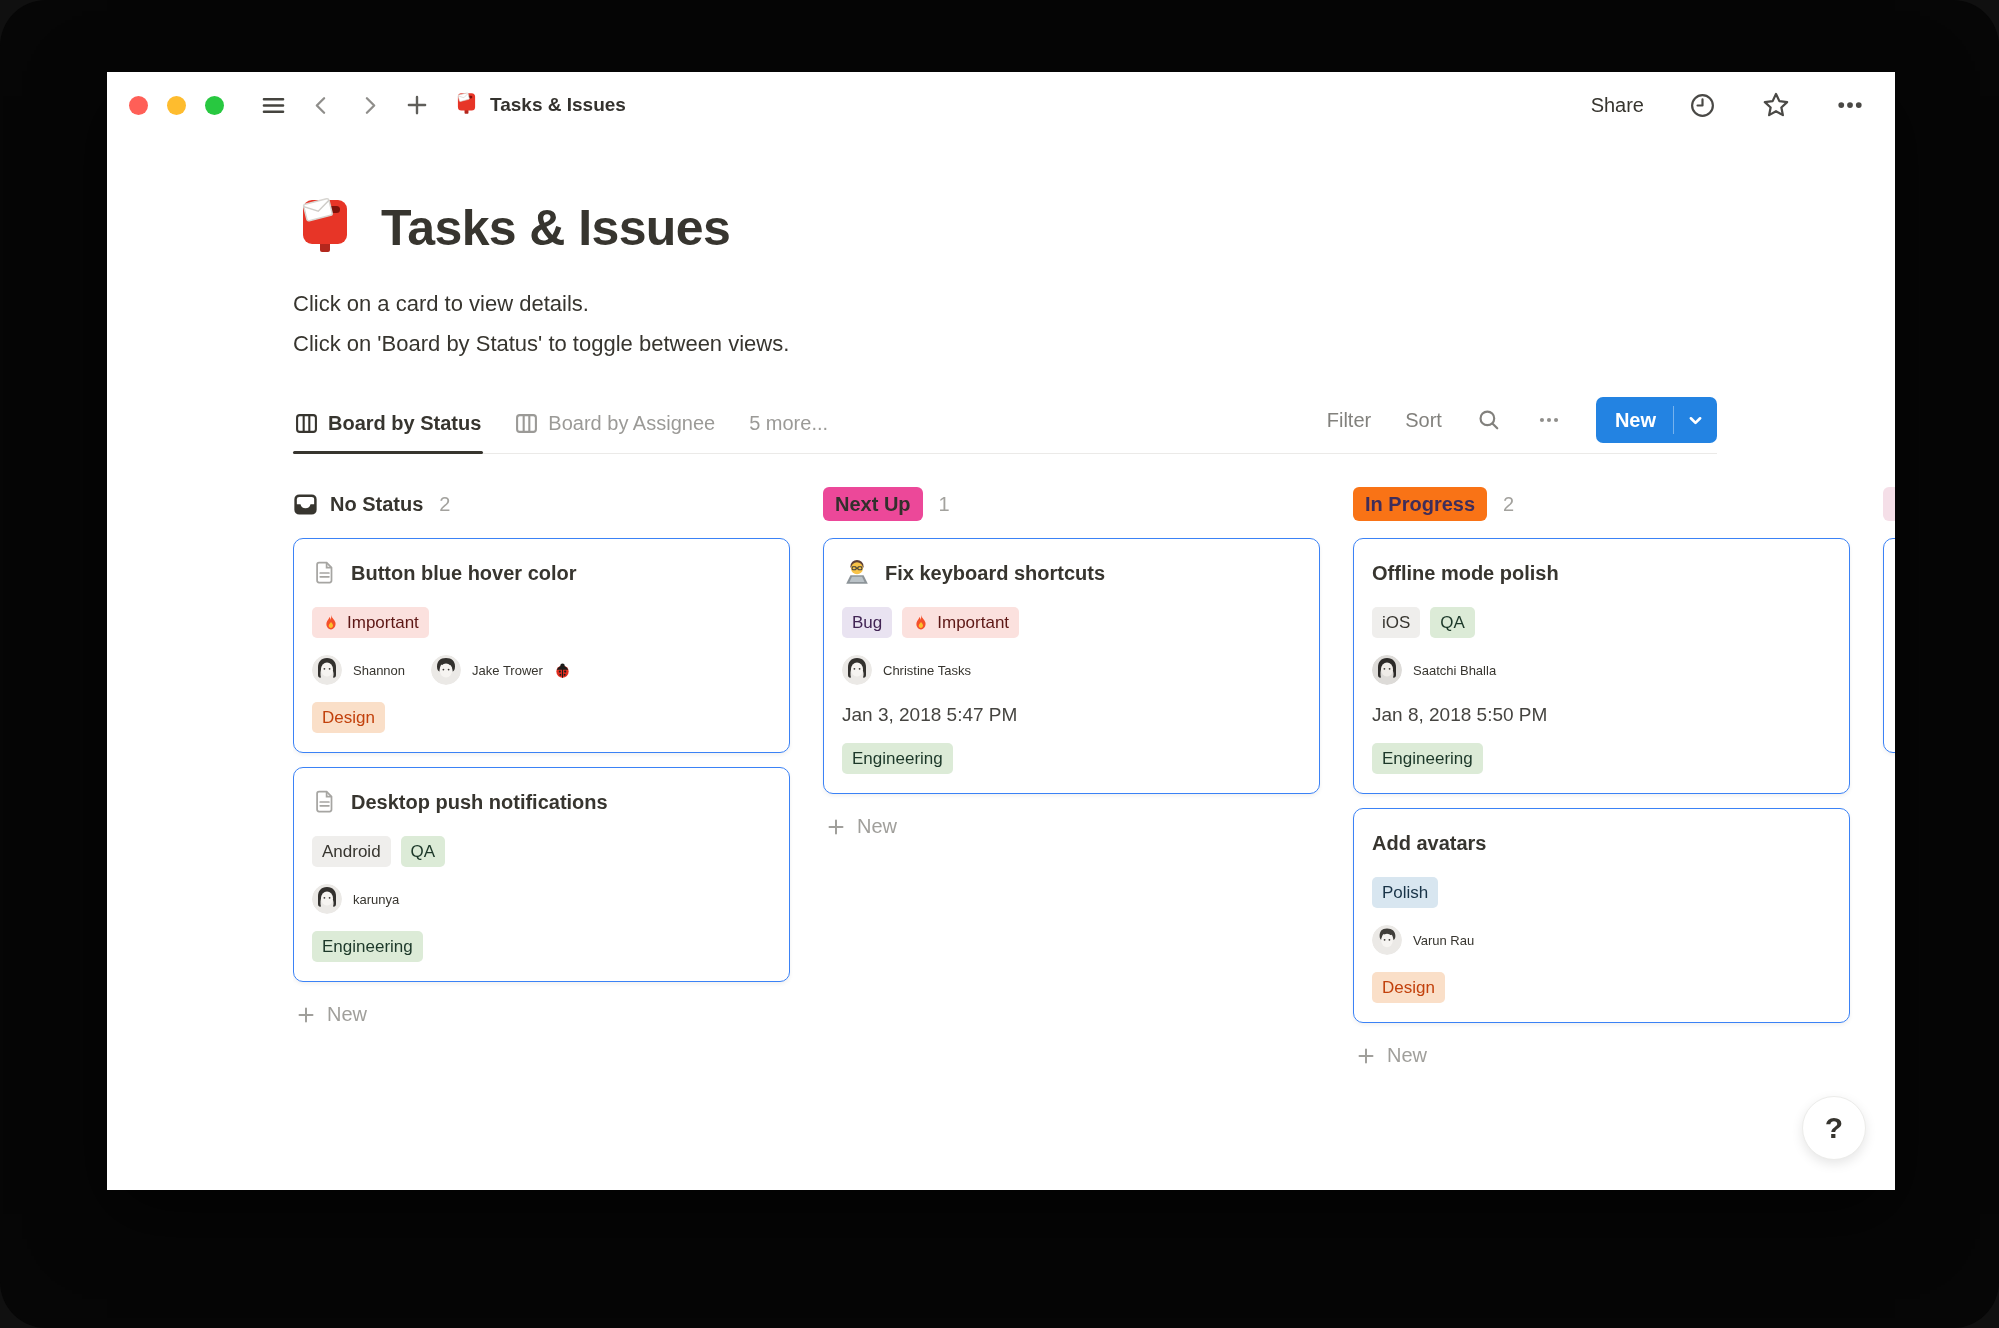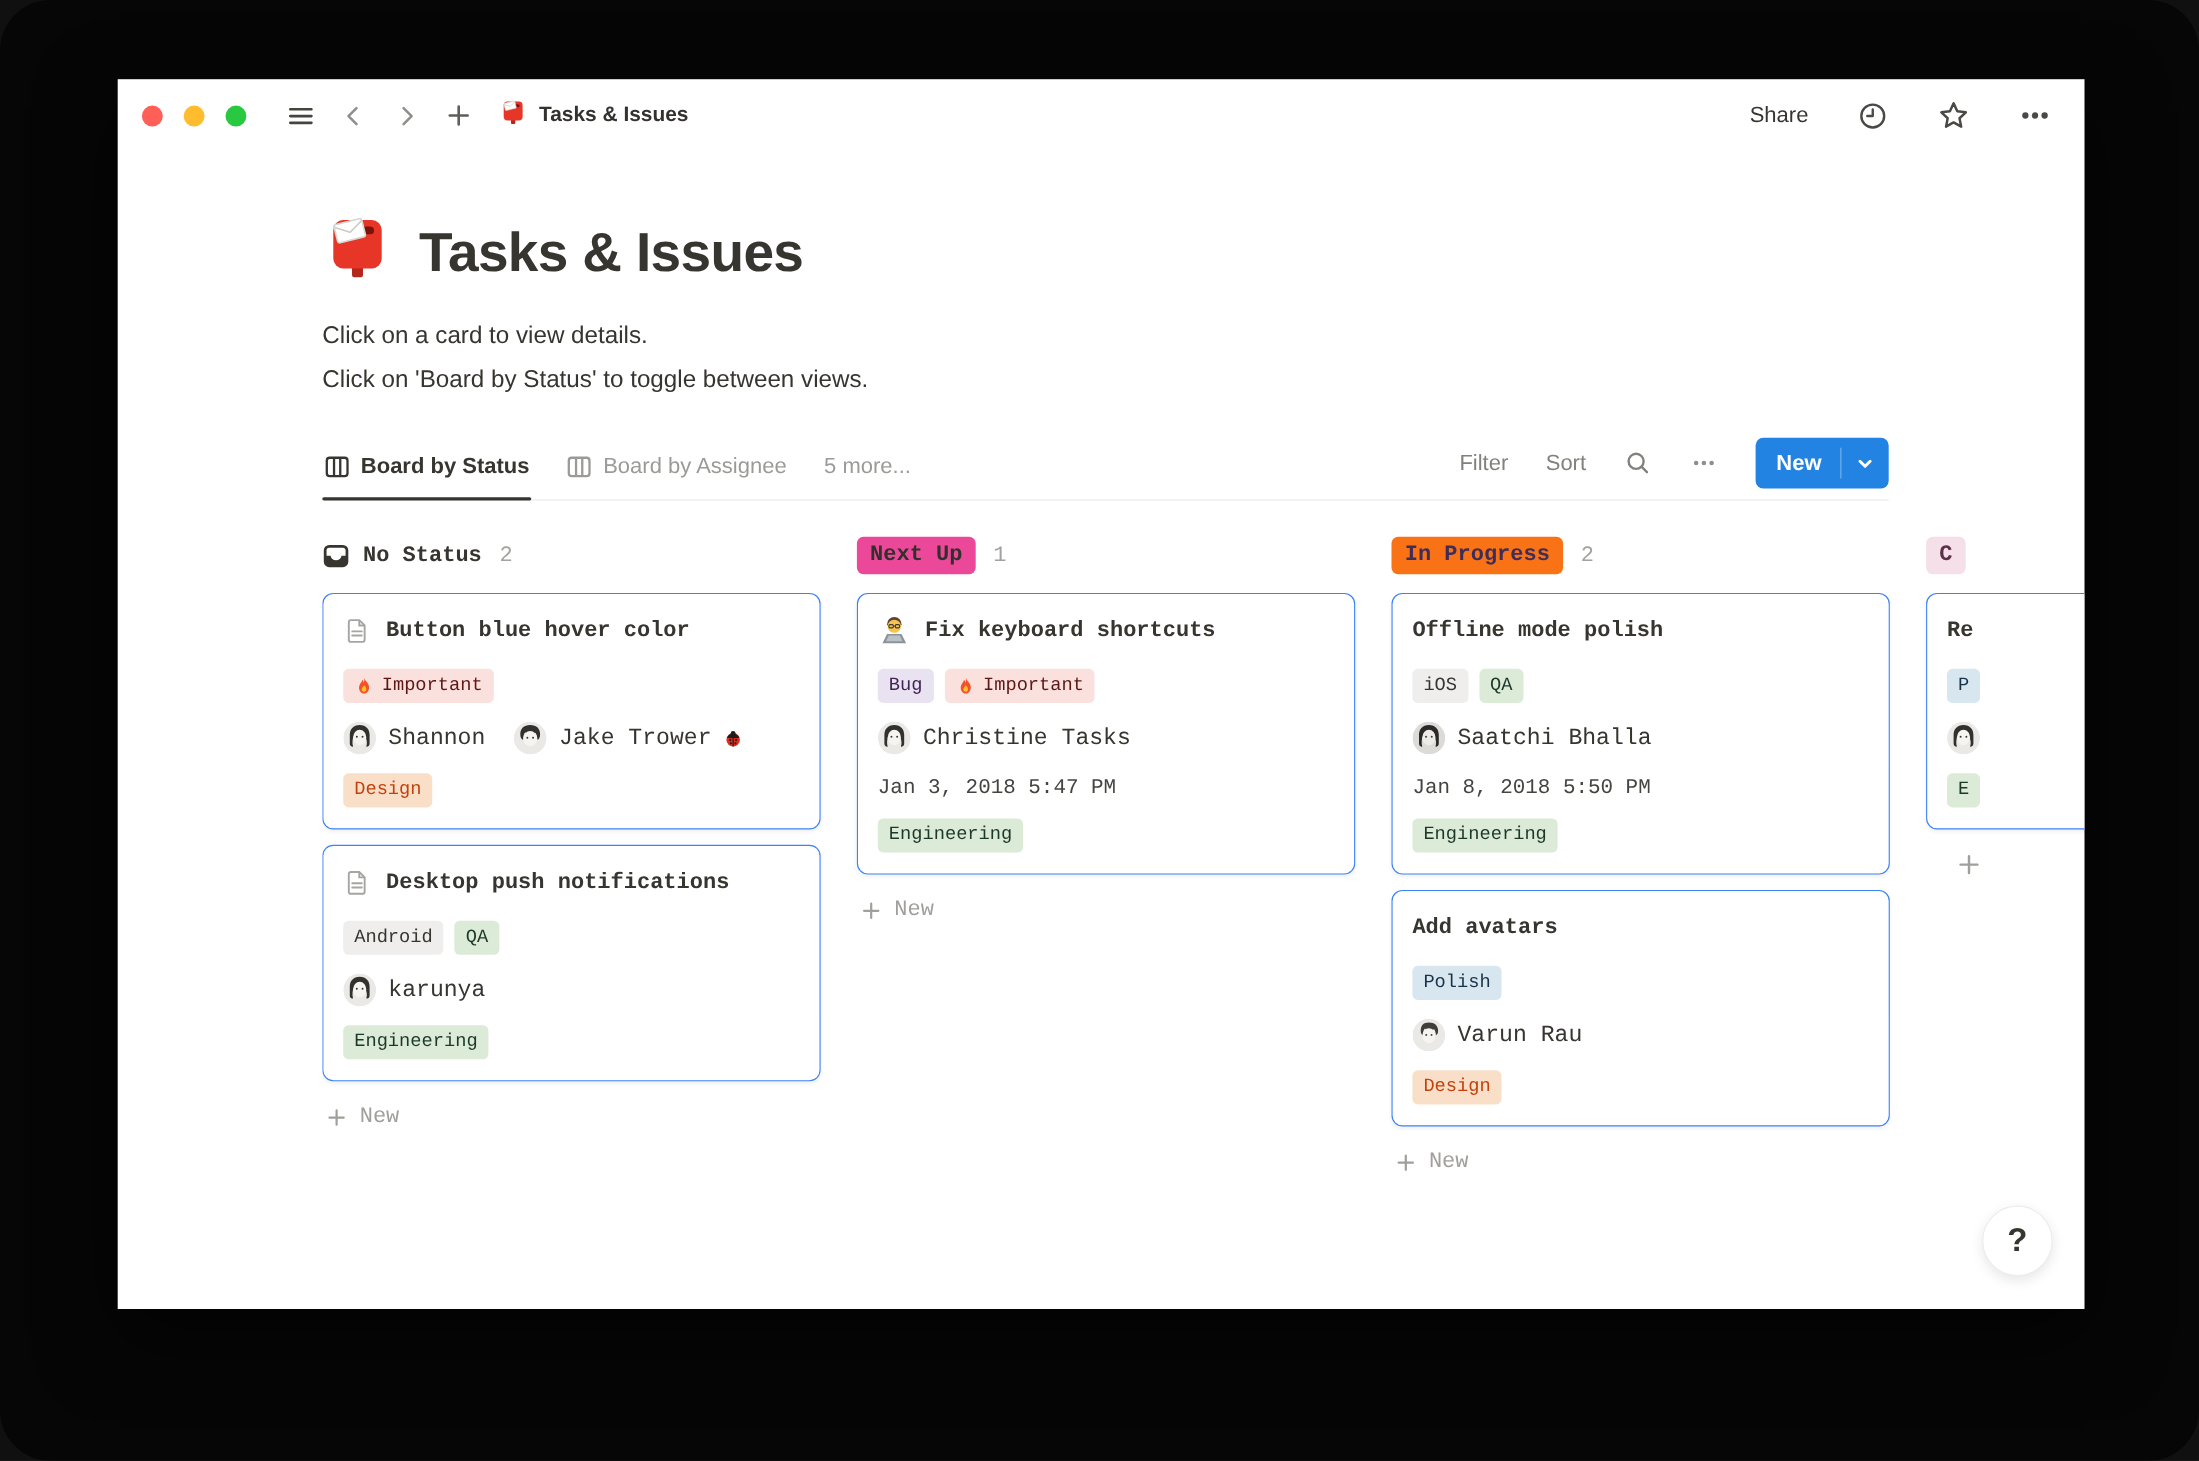--- a/index.html
+++ b/index.html
@@ -39,41 +39,41 @@
   .vt-right { margin-left:auto; display:flex; align-items:center; gap:34px; height:100%; padding-bottom:7px; }
   .vt-text { font-size:20px; color:#82817d; cursor:pointer; }
   .vt-ic { display:flex; align-items:center; cursor:pointer; }
   .new-btn { display:flex; align-items:stretch; background:#2383e2; border-radius:7px; height:46px; color:#fff; cursor:pointer; overflow:hidden; }
   .new-main { display:flex; align-items:center; padding:0 17px 0 19px; font-size:20px; font-weight:700; }
   .new-split { width:1px; background:rgba(255,255,255,.38); margin:9px 0; }
   .new-caret { display:flex; align-items:center; padding:0 13px; }
 
   
   .board { margin-left:186px; margin-top:30px; display:flex; gap:33px; width:1602px; overflow:hidden; align-items:flex-start; }
-  .column { width:453px; flex:none;font-family:Liberation Mono, monospace; }
+  .column { width:497px; flex:none; }
   .col-header { display:flex; align-items:center; gap:12px; height:40px; margin-bottom:14px; font-size:20px; }
   .col-name-plain { display:flex; align-items:center; gap:12px; font-weight:700; color:#37352f; }
   .pill { padding:5px 12px; border-radius:6px; font-weight:600; line-height:1.2; }
   .pill-gray { background:#ec4899; color:#32302c; }
   .pill-purple { background:#f97316; color:#3f2d59; }
   .pill-pink { background:#f5dfe8; color:#5d3049; }
   .count { color:#a3a29e; font-weight:500; margin-left:4px; }
 
   .card { background:#fff; border:1px solid #3b82f6; border-radius:10px; box-shadow:0 2px 4px rgba(15,15,15,.06);
           padding:17px 18px 19px; margin-bottom:14px; cursor:pointer; }
   .card-title { display:flex; align-items:center; gap:13px; font-size:20px; font-weight:600; color:#37352f; line-height:30px; padding:2px 0; }
   .crow { margin-top:17px; display:flex; align-items:center; gap:10px; flex-wrap:wrap; }
   .tag { display:inline-flex; align-items:center; gap:7px; height:31px; padding:0 10px; border-radius:5px; font-size:17px; line-height:1; }
   .tag-red    { background:#fbe1de; color:#5d1715; }
   .tag-gray   { background:#efeeec; color:#37352f; }
   .tag-green  { background:#dcebd7; color:#1c3829; }
   .tag-purple { background:#e9e3f1; color:#412454; }
   .tag-blue   { background:#d8e6f0; color:#183347; }
   .tag-orange { background:#fadfc8; color:#c2410c; }
-  .person { display:flex; align-items:center; gap:11px; font-size:21px; color:#37352f; margin-right:16px; }
+  .person { display:flex; align-items:center; gap:11px; font-size:13px; color:#37352f; margin-right:16px; }
   .avatar { width:30px; height:30px; border-radius:50%; overflow:hidden; flex:none; }
   .cdate { margin-top:19px; font-size:19px; color:#454440; }
   .new-row { display:flex; align-items:center; gap:11px; color:#a09f9b; font-size:20px; padding:7px 3px; cursor:pointer; border-radius:6px; }
 
   .help-btn { position:absolute; right:29px; bottom:30px; width:64px; height:64px; border-radius:50%;
               background:#fff; border:1px solid #ececea; box-shadow:0 4px 12px rgba(0,0,0,.10);
               display:flex; align-items:center; justify-content:center; font-size:30px; font-weight:600; color:#37352f; cursor:pointer; }
 </style>
 </head>
 <body>

